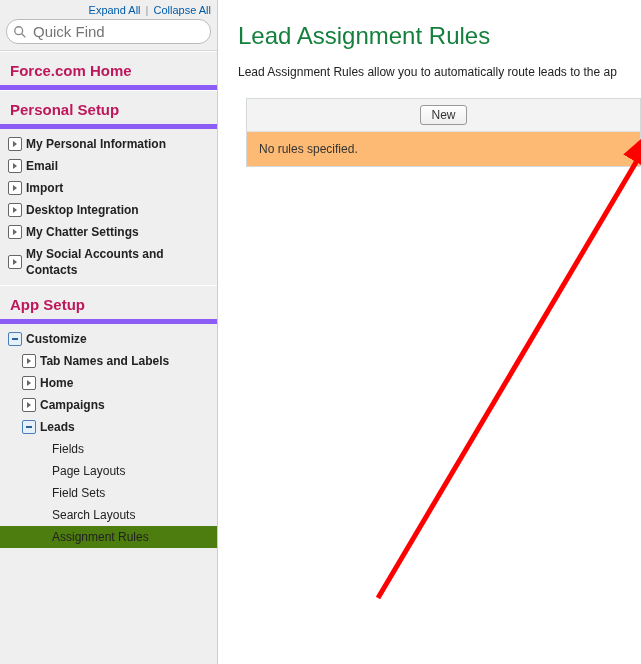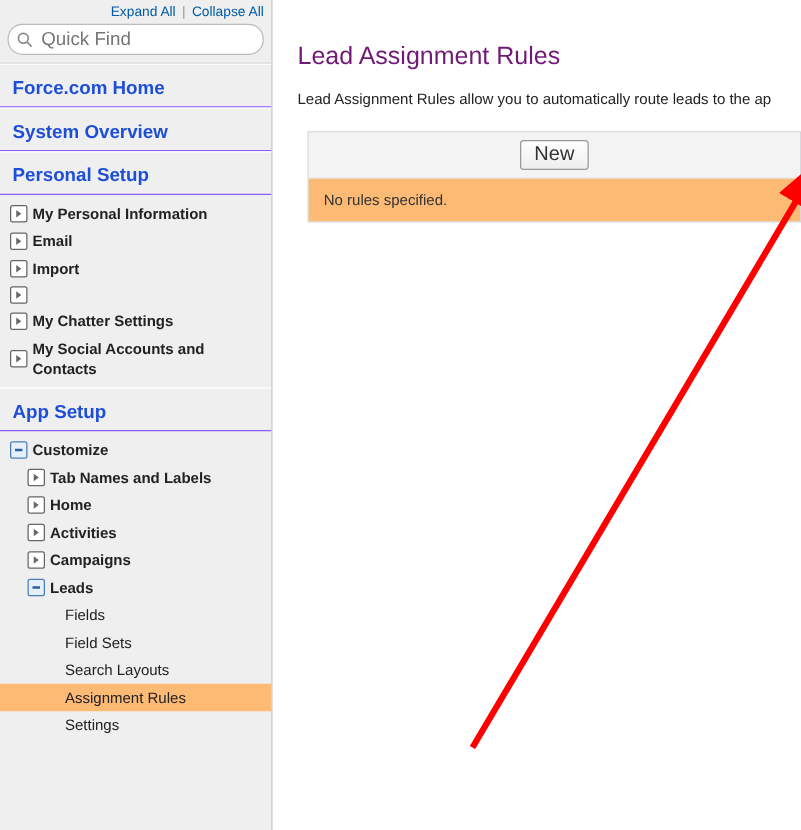--- a/index.html
+++ b/index.html
@@ -5,37 +5,37 @@
 html,body{margin:0;padding:0;font-family:Arial,Helvetica,sans-serif;font-size:12px;color:#222;background:#fff;width:641px;height:664px;overflow:hidden}
 a{color:#015ba7;text-decoration:none}
 .app{display:flex;height:100%}
 .sidebar{width:218px;background:#efefef;border-right:1px solid #ccc;box-sizing:border-box;display:flex;flex-direction:column}
 .side-top{padding:4px 6px 6px 6px;border-bottom:1px solid #d6d6d6}
 .side-links{font-size:11px;text-align:right;margin-bottom:3px}
 .side-links span{color:#999;margin:0 2px}
 .qf{position:relative;display:flex;align-items:center;background:#fff;border:1px solid #bbb;border-radius:12px;padding:2px 6px}
 .qf svg{flex:none}
 .qf input{border:0;outline:0;font-size:15px;color:#555;background:transparent;width:100%;margin-left:4px}
-.section-title{font-size:15px;font-weight:bold;color:#1d4ed8;padding:10px 10px 6px 10px;border-bottom:1px solid #8b5cf6;border-top:1px solid #fff}
+.section-title{font-size:15px;font-weight:bold;color:#be185d;padding:10px 10px 6px 10px;border-bottom:5px solid #8b5cf6;border-top:1px solid #fff}
 .section-body{padding:4px 0}
 .nav-item{display:flex;align-items:center;padding:3px 20px 3px 8px;line-height:16px}
 .nav-item .toggle{width:14px;height:14px;display:flex;align-items:center;justify-content:center;margin-right:4px;flex:none}
 .nav-item .toggle.box{border:1px solid #666;border-radius:2px;background:#fff;box-sizing:border-box}
 .nav-item .toggle.blue{border-color:#4a7ebb;background:#e6f0fb}
 .nav-item .label{font-weight:bold}
 .nav-item.sub{padding-left:22px}
 .nav-item.leaf{padding-left:52px;font-weight:normal}
 .nav-item.leaf .label{font-weight:normal}
-.nav-item.selected{background:#fdba74}
+.nav-item.selected{background:#4d7c0f}
 .main{flex:1;padding:18px 0 0 20px;box-sizing:border-box;position:relative}
-h1{font-size:20px;font-weight:normal;color:#701a75;margin:16px 0 14px 0;font-family:"Helvetica Neue",Arial,sans-serif}
+h1{font-size:24px;font-weight:normal;color:#15803d;margin:4px 0 14px 0;font-family:"Helvetica Neue",Arial,sans-serif}
 .desc{font-size:12px;line-height:1.4;color:#222;margin-bottom:17px}
 .rules-box{border:1px solid #d4dadc;background:#f8f8f8;margin-left:8px}
 .rules-bar{padding:6px 0;text-align:center;border-bottom:1px solid #e0e0e0;background:#f3f3f3}
-.new-btn{border:1px solid #999;background:linear-gradient(#fff,#eee);border-radius:3px;font-size:16px;padding:2px 10px;color:#333;cursor:pointer}
+.new-btn{border:1px solid #999;background:linear-gradient(#fff,#eee);border-radius:3px;font-size:12px;padding:2px 10px;color:#333;cursor:pointer}
 .rules-msg{padding:10px 12px;font-size:12px;color:#333;background:#fdba74}
 .annot{position:absolute;pointer-events:none}
 </style>
 </head>
 <body>
 
 <div class="app">
   <div class="sidebar">
     <div class="side-top">
       <div class="side-links">
@@ -46,21 +46,20 @@
       <div class="qf">
         <svg width="14" height="14" viewBox="0 0 16 16">
             <circle cx="6.5" cy="6.5" r="4.5" fill="none" stroke="#888" stroke-width="1.5"></circle>
             <line x1="10" y1="10" x2="14" y2="14" stroke="#888" stroke-width="1.5"></line>
           </svg>
         <input type="text" placeholder="Quick Find" style="">
       </div>
     </div>
 
     <div class="section-title">Force.com Home</div>
-    <div class="section-title">System Overview</div>
 
     <div class="section-title">Personal Setup</div>
     <div class="section-body" id="personal-body">
         <div class="nav-item">
           <span class="toggle box">
             <svg width="8" height="8" viewBox="0 0 8 8">
               <polygon points="2,1 6,4 2,7" fill="#666"></polygon>
             </svg>
           </span>
           <span class="label">My Personal Information</span>
@@ -80,20 +79,21 @@
             </svg>
           </span>
           <span class="label">Import</span>
         </div>
         <div class="nav-item">
           <span class="toggle box">
             <svg width="8" height="8" viewBox="0 0 8 8">
               <polygon points="2,1 6,4 2,7" fill="#666"></polygon>
             </svg>
           </span>
+          <span class="label">Desktop Integration</span>
         </div>
         <div class="nav-item">
           <span class="toggle box">
             <svg width="8" height="8" viewBox="0 0 8 8">
               <polygon points="2,1 6,4 2,7" fill="#666"></polygon>
             </svg>
           </span>
           <span class="label">My Chatter Settings</span>
         </div>
         <div class="nav-item">
@@ -132,54 +132,46 @@
               </svg>
             </span>
             <span class="label">Home</span>
           </div>
           <div class="nav-item sub">
             <span class="toggle box">
               <svg width="8" height="8" viewBox="0 0 8 8">
                 <polygon points="2,1 6,4 2,7" fill="#666"></polygon>
               </svg>
             </span>
-            <span class="label">Activities</span>
-          </div>
-          <div class="nav-item sub">
-            <span class="toggle box">
-              <svg width="8" height="8" viewBox="0 0 8 8">
-                <polygon points="2,1 6,4 2,7" fill="#666"></polygon>
-              </svg>
-            </span>
             <span class="label">Campaigns</span>
           </div>
         </div>
       <div class="nav-item sub">
         <span class="toggle box blue">
             <svg width="8" height="8" viewBox="0 0 8 8">
               <rect x="1" y="3" width="6" height="2" fill="#2a5fa0"></rect>
             </svg>
           </span>
         <span class="label">Leads</span>
       </div>
       <div id="leads-children">
           <div class="nav-item leaf">
             <span class="label">Fields</span>
           </div>
           <div class="nav-item leaf">
+            <span class="label">Page Layouts</span>
+          </div>
+          <div class="nav-item leaf">
             <span class="label">Field Sets</span>
           </div>
           <div class="nav-item leaf">
             <span class="label">Search Layouts</span>
           </div>
           <div class="nav-item leaf selected">
             <span class="label">Assignment Rules</span>
-          </div>
-          <div class="nav-item leaf">
-            <span class="label">Settings</span>
           </div>
         </div>
     </div>
   </div>
 
   <div class="main">
     <h1>Lead Assignment Rules</h1>
     <div class="desc">
       <span>Lead Assignment Rules allow you to automatically route leads to the ap</span><br>
     </div>

